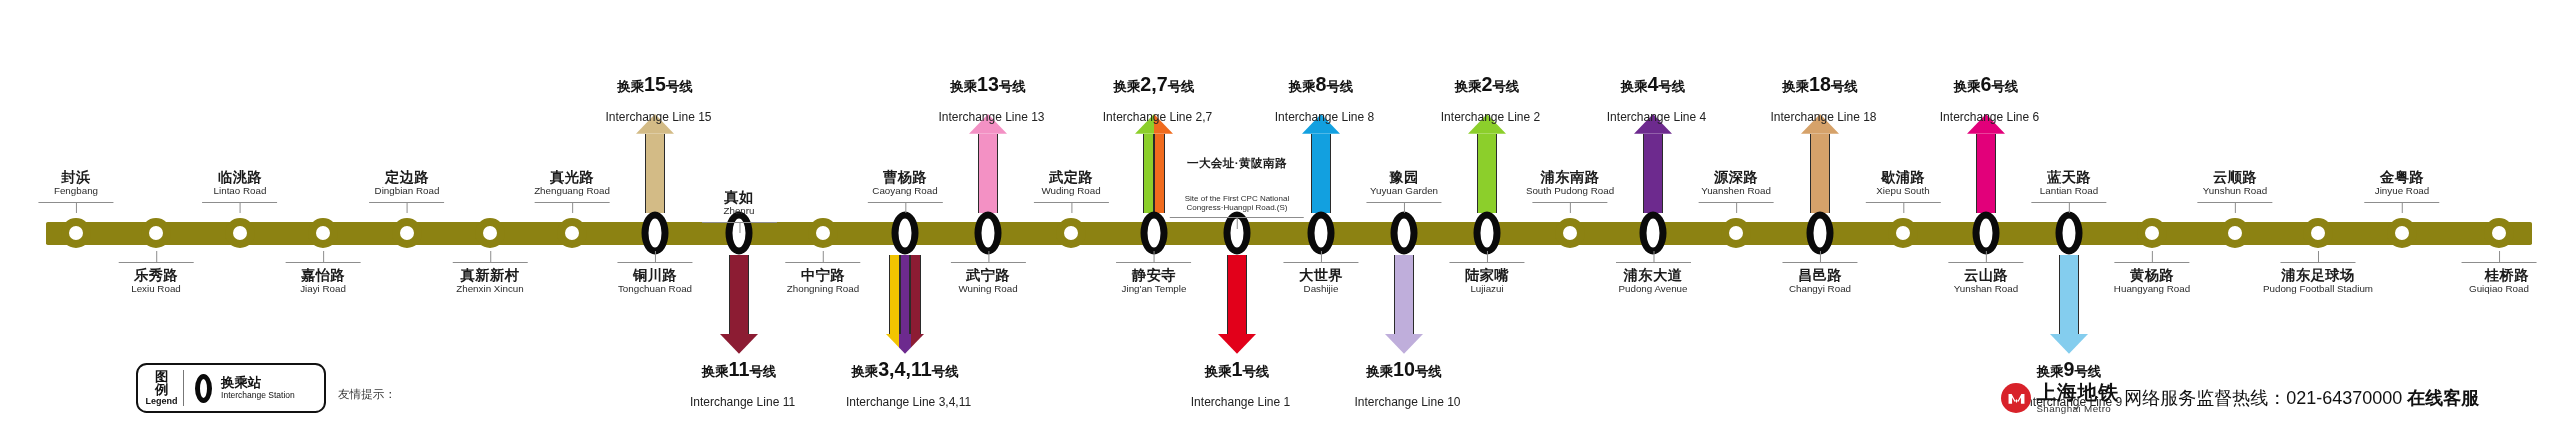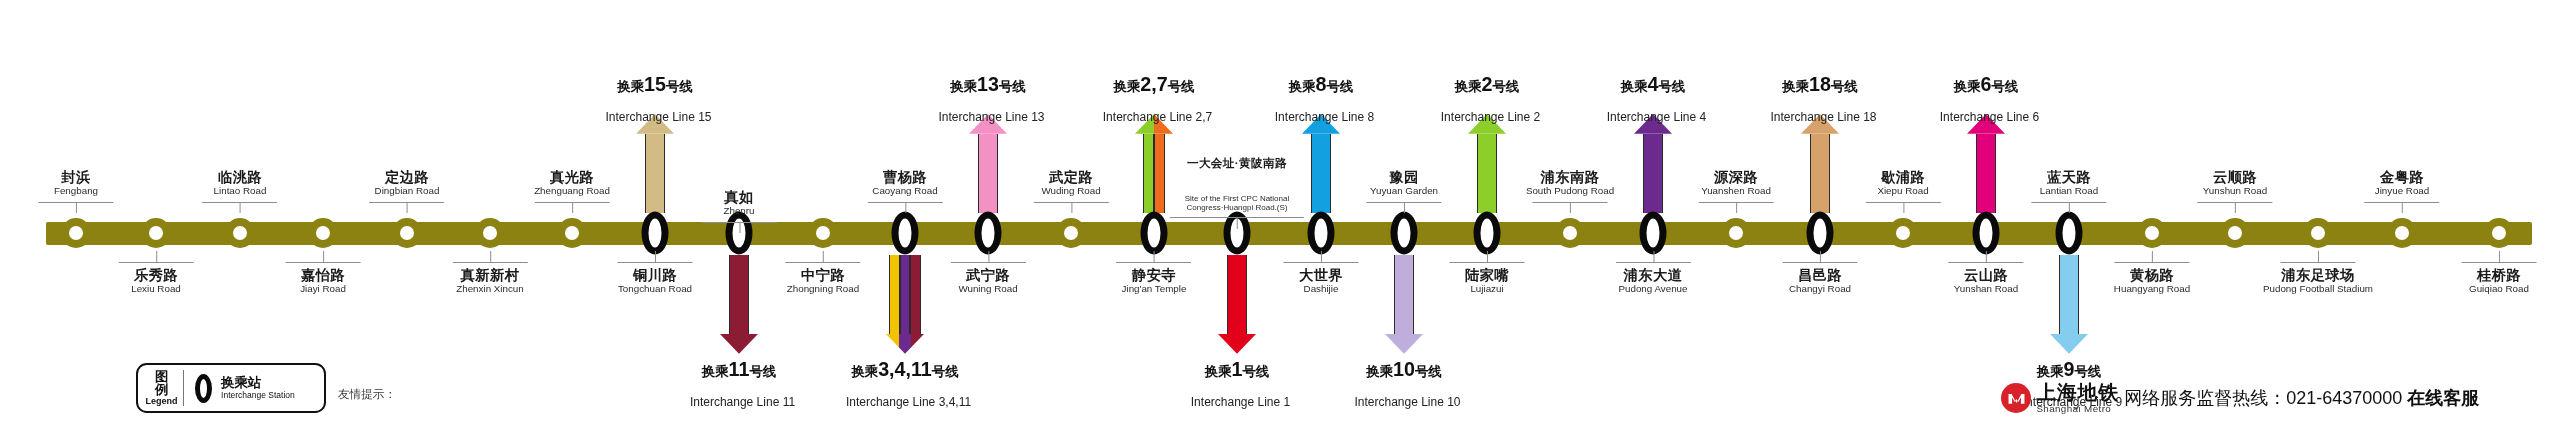--- a/index.html
+++ b/index.html
@@ -532,21 +532,21 @@
         <div class="en">Yuanshen Road</div>
         <div class="tick"></div>
       </div>
       <div class="label below" style="left: 1820px; top: 268px;">
         <div class="cn">昌邑路</div>
         <div class="en">Changyi Road</div>
         <div class="tick"></div>
       </div>
       <div class="label above" style="left: 1903px; top: 170px;">
         <div class="cn">歇浦路</div>
-        <div class="en">Xiepu Road</div>
+        <div class="en">Xiepu South</div>
         <div class="tick"></div>
       </div>
       <div class="label below" style="left: 1986px; top: 268px;">
         <div class="cn">云山路</div>
         <div class="en">Yunshan Road</div>
         <div class="tick"></div>
       </div>
       <div class="label above" style="left: 2069px; top: 170px;">
         <div class="cn">蓝天路</div>
         <div class="en">Lantian Road</div>
@@ -565,21 +565,21 @@
       <div class="label below" style="left: 2318px; top: 268px;">
         <div class="cn">浦东足球场</div>
         <div class="en">Pudong Football Stadium</div>
         <div class="tick"></div>
       </div>
       <div class="label above" style="left: 2402px; top: 170px;">
         <div class="cn">金粤路</div>
         <div class="en">Jinyue Road</div>
         <div class="tick"></div>
       </div>
-      <div class="label below" style="left: 2499px; top: 268px;">
+      <div class="label below" style="left: 2499px; top: 268px; text-align: right;">
         <div class="cn">桂桥路</div>
         <div class="en">Guiqiao Road</div>
         <div class="tick"></div>
       </div>
     </div>
 
   <div class="legend">
     <div class="legend-cn-block">
       <div class="c1">图</div>
       <div class="c1">例</div>

